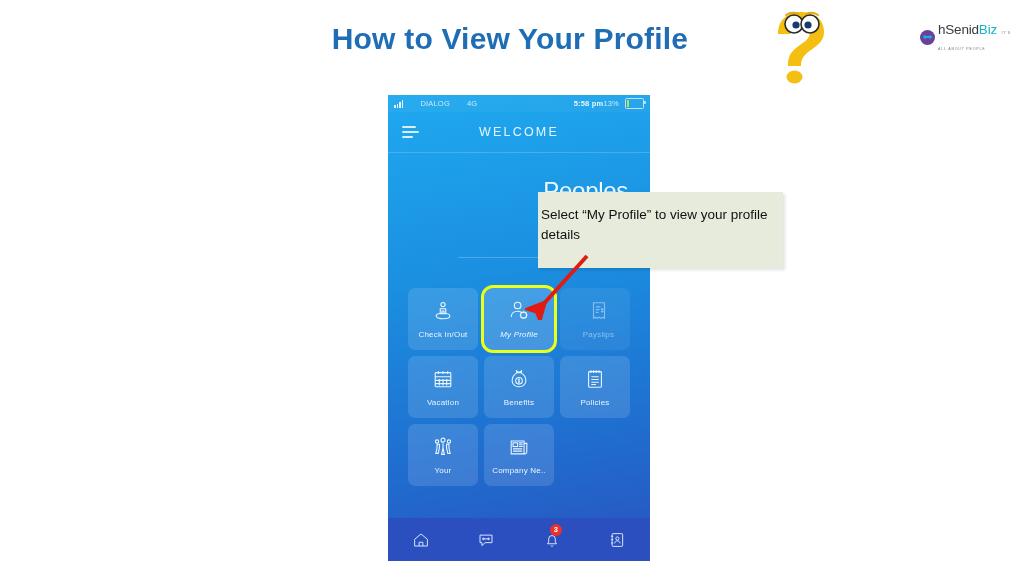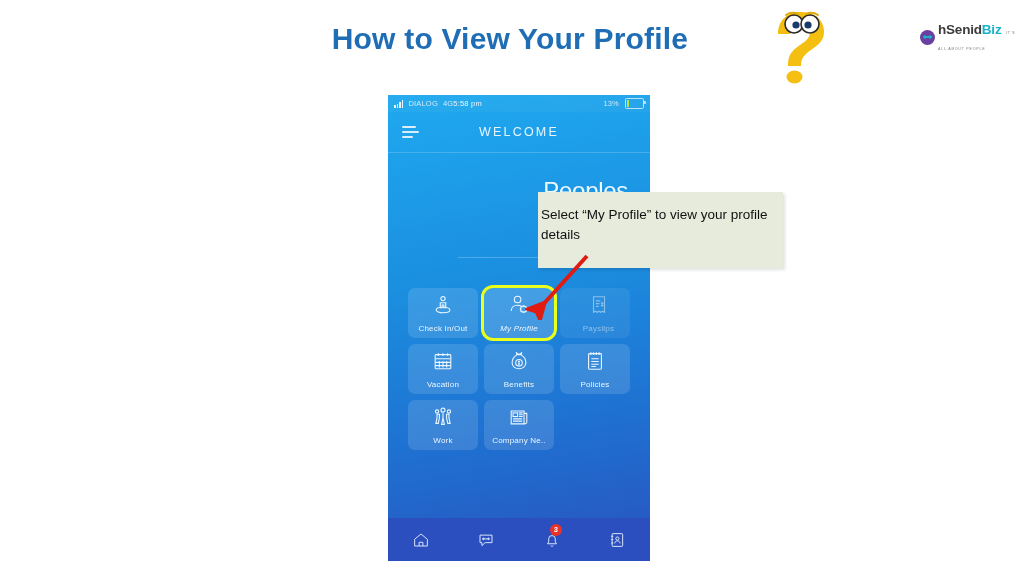--- a/index.html
+++ b/index.html
@@ -51,21 +51,21 @@
     content: "";
     position: absolute;
     left: 2.5px; top: 5px;
     width: 10px; height: 5px;
     background: #19b3c9;
     clip-path: polygon(0 50%, 30% 0, 30% 30%, 70% 30%, 70% 0, 100% 50%, 70% 100%, 70% 70%, 30% 70%, 30% 100%);
   }
   .logo-txt { line-height: 1; }
   .logo-name {
     font-size: 13.5px;
-    font-weight: bold;
+    font-weight: normal;
     color: #3b3b3b;
     letter-spacing: -.2px;
   }
   .logo-name .hl { color: #19b3c9; }
   .logo-tag {
     font-size: 3.6px;
     color: #7a7a7a;
     letter-spacing: .8px;
     margin-top: 1.5px;
   }
@@ -83,28 +83,28 @@
   .statusbar {
     height: 17px;
     display: flex;
     align-items: center;
     padding: 0 6px;
     color: #cfe9fa;
     font-size: 7.5px;
     letter-spacing: .2px;
     background: rgba(255,255,255,.04);
   }
-  .sb-left { display: flex; align-items: flex-end; gap: 5px; }
+  .sb-left { display: flex; align-items: flex-end; gap: 17px; }
   .bars { display: flex; align-items: flex-end; gap: 1px; height: 8px; }
   .bars i { display: block; width: 1.6px; background: #eaf6ff; }
   .bars i:nth-child(1) { height: 3px; }
   .bars i:nth-child(2) { height: 4.5px; }
   .bars i:nth-child(3) { height: 6px; }
   .bars i:nth-child(4) { height: 8px; }
-  .sb-center { flex: 1; text-align: left; font-weight: normal; color: #eaf6ff; }
+  .sb-center { flex: 1; text-align: right; font-weight: bold; color: #eaf6ff; }
   .sb-right { display: flex; align-items: center; gap: 6px; }
   .batt {
     width: 15px; height: 7px;
     border: 1px solid #bfe2f7;
     border-radius: 1.5px;
     position: relative;
     padding: 1px;
   }
   .batt::after {
     content: "";
@@ -178,21 +178,21 @@
   
   .grid {
     position: absolute;
     left: 20px; top: 193px;
     width: 222px;
     display: grid;
     grid-template-columns: repeat(3, 1fr);
     gap: 6px;
   }
   .tile {
-    height: 50px;
+    height: 62px;
     border-radius: 7px;
     background: rgba(255,255,255,.13);
     display: flex;
     flex-direction: column;
     align-items: center;
     justify-content: center;
     gap: 8px;
     position: relative;
   }
   .tile.dim { opacity: .52; padding-left: 7px; }
@@ -378,21 +378,21 @@
 
     <div class="tile">
       <svg width="22" height="22" viewBox="0 0 24 24" fill="none" stroke="#eaf6ff" stroke-width="1.2">
         <circle cx="5.5" cy="6" r="1.8"></circle>
         <circle cx="12" cy="4.5" r="2.2"></circle>
         <circle cx="18.5" cy="6" r="1.8"></circle>
         <path d="M5.5 9 v4 l-1.3 6 h2.6 l1.3-6 v-4 z"></path>
         <path d="M12 8 v5 l-1.5 7 h3 l-1.5-7 v-5 z"></path>
         <path d="M18.5 9 v4 l1.3 6 h-2.6 l-1.3-6 v-4 z"></path>
       </svg>
-      <span class="tile-label">Work</span>
+      <span class="tile-label">Your</span>
     </div>
 
     <div class="tile">
       <svg width="22" height="22" viewBox="0 0 24 24" fill="none" stroke="#eaf6ff" stroke-width="1.2">
         <path d="M3.5 5.5 h14 v14 h-14 z"></path>
         <path d="M17.5 8 h3 v9.5 a2 2 0 0 1 -3 1.7"></path>
         <rect x="5.5" y="7.5" width="5" height="4"></rect>
         <path d="M12 7.5 h4 M12 9.5 h4 M12 11.5 h4 M5.5 14 h10 M5.5 16.5 h10"></path>
       </svg>
       <span class="tile-label">Company Ne..</span>

